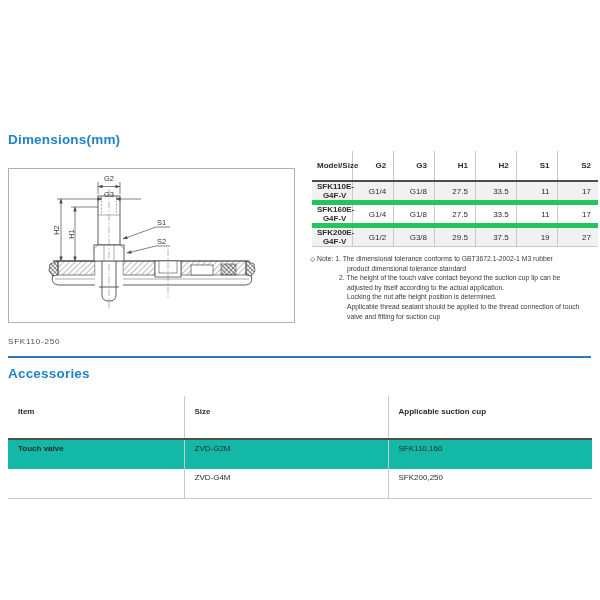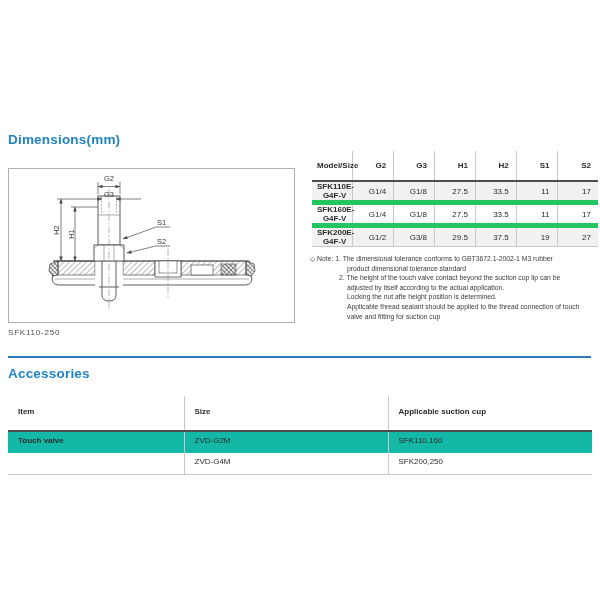--- a/index.html
+++ b/index.html
@@ -10,21 +10,21 @@
   .abs{position:absolute;}
   .sec-title{
     font-size:13.5px;font-weight:bold;color:#2283c6;letter-spacing:0.2px;
   }
   
   .draw-box{
     left:8px;top:168px;width:285px;height:153px;
     border:1px solid #b0b0b0;background:#fff;
   }
   .draw-caption{
-    left:8px;top:328px;font-size:8px;color:#4d4d4d;letter-spacing:0.8px;
+    left:8px;top:337px;font-size:8px;color:#4d4d4d;letter-spacing:0.8px;
   }
   
   .dim-table{
     left:312px;top:151px;width:286px;
     border-collapse:collapse;table-layout:fixed;font-size:8px;
   }
   .dim-table th,.dim-table td{padding:0;}
   .dim-table th{height:29px;font-weight:bold;color:#2b2b2b;vertical-align:middle;}
   .dim-table td{height:16px;vertical-align:middle;}
   .dim-table .c0{text-align:center;padding-left:5px;}
@@ -44,21 +44,21 @@
   .notes div{white-space:nowrap;}
   .notes .in1{padding-left:29px;}
   .notes .in2{padding-left:37px;}
   
   .divider{left:8px;top:356px;width:583px;height:0;border-top:2px solid #2e78b8;}
   .acc-title{left:8px;top:366px;}
   .acc-table{
     left:8px;top:396px;width:584px;
     border-collapse:collapse;table-layout:fixed;font-size:8px;
   }
-  .acc-table th,.acc-table td{padding:0 0 4px 10px;text-align:left;vertical-align:middle;}
+  .acc-table th,.acc-table td{padding:0 0 12px 10px;text-align:left;vertical-align:middle;}
   .acc-table th{height:30px;font-weight:bold;color:#2b2b2b;}
   .acc-table td{height:17px;}
   .acc-table th + th, .acc-table td + td{border-left:1px solid #c9c9c9;}
   .acc-table thead th{border-bottom:2px solid #4d4d4d;}
   .acc-table tbody tr:last-child td{border-bottom:1px solid #c9c9c9;}
   .acc-table tbody tr.shade{background:#14b8a6;}
   .acc-table td.item{font-weight:bold;}
   
   .draw-box svg{display:block;}
   .dline{stroke:#4a4a4a;stroke-width:0.9;fill:none;}

